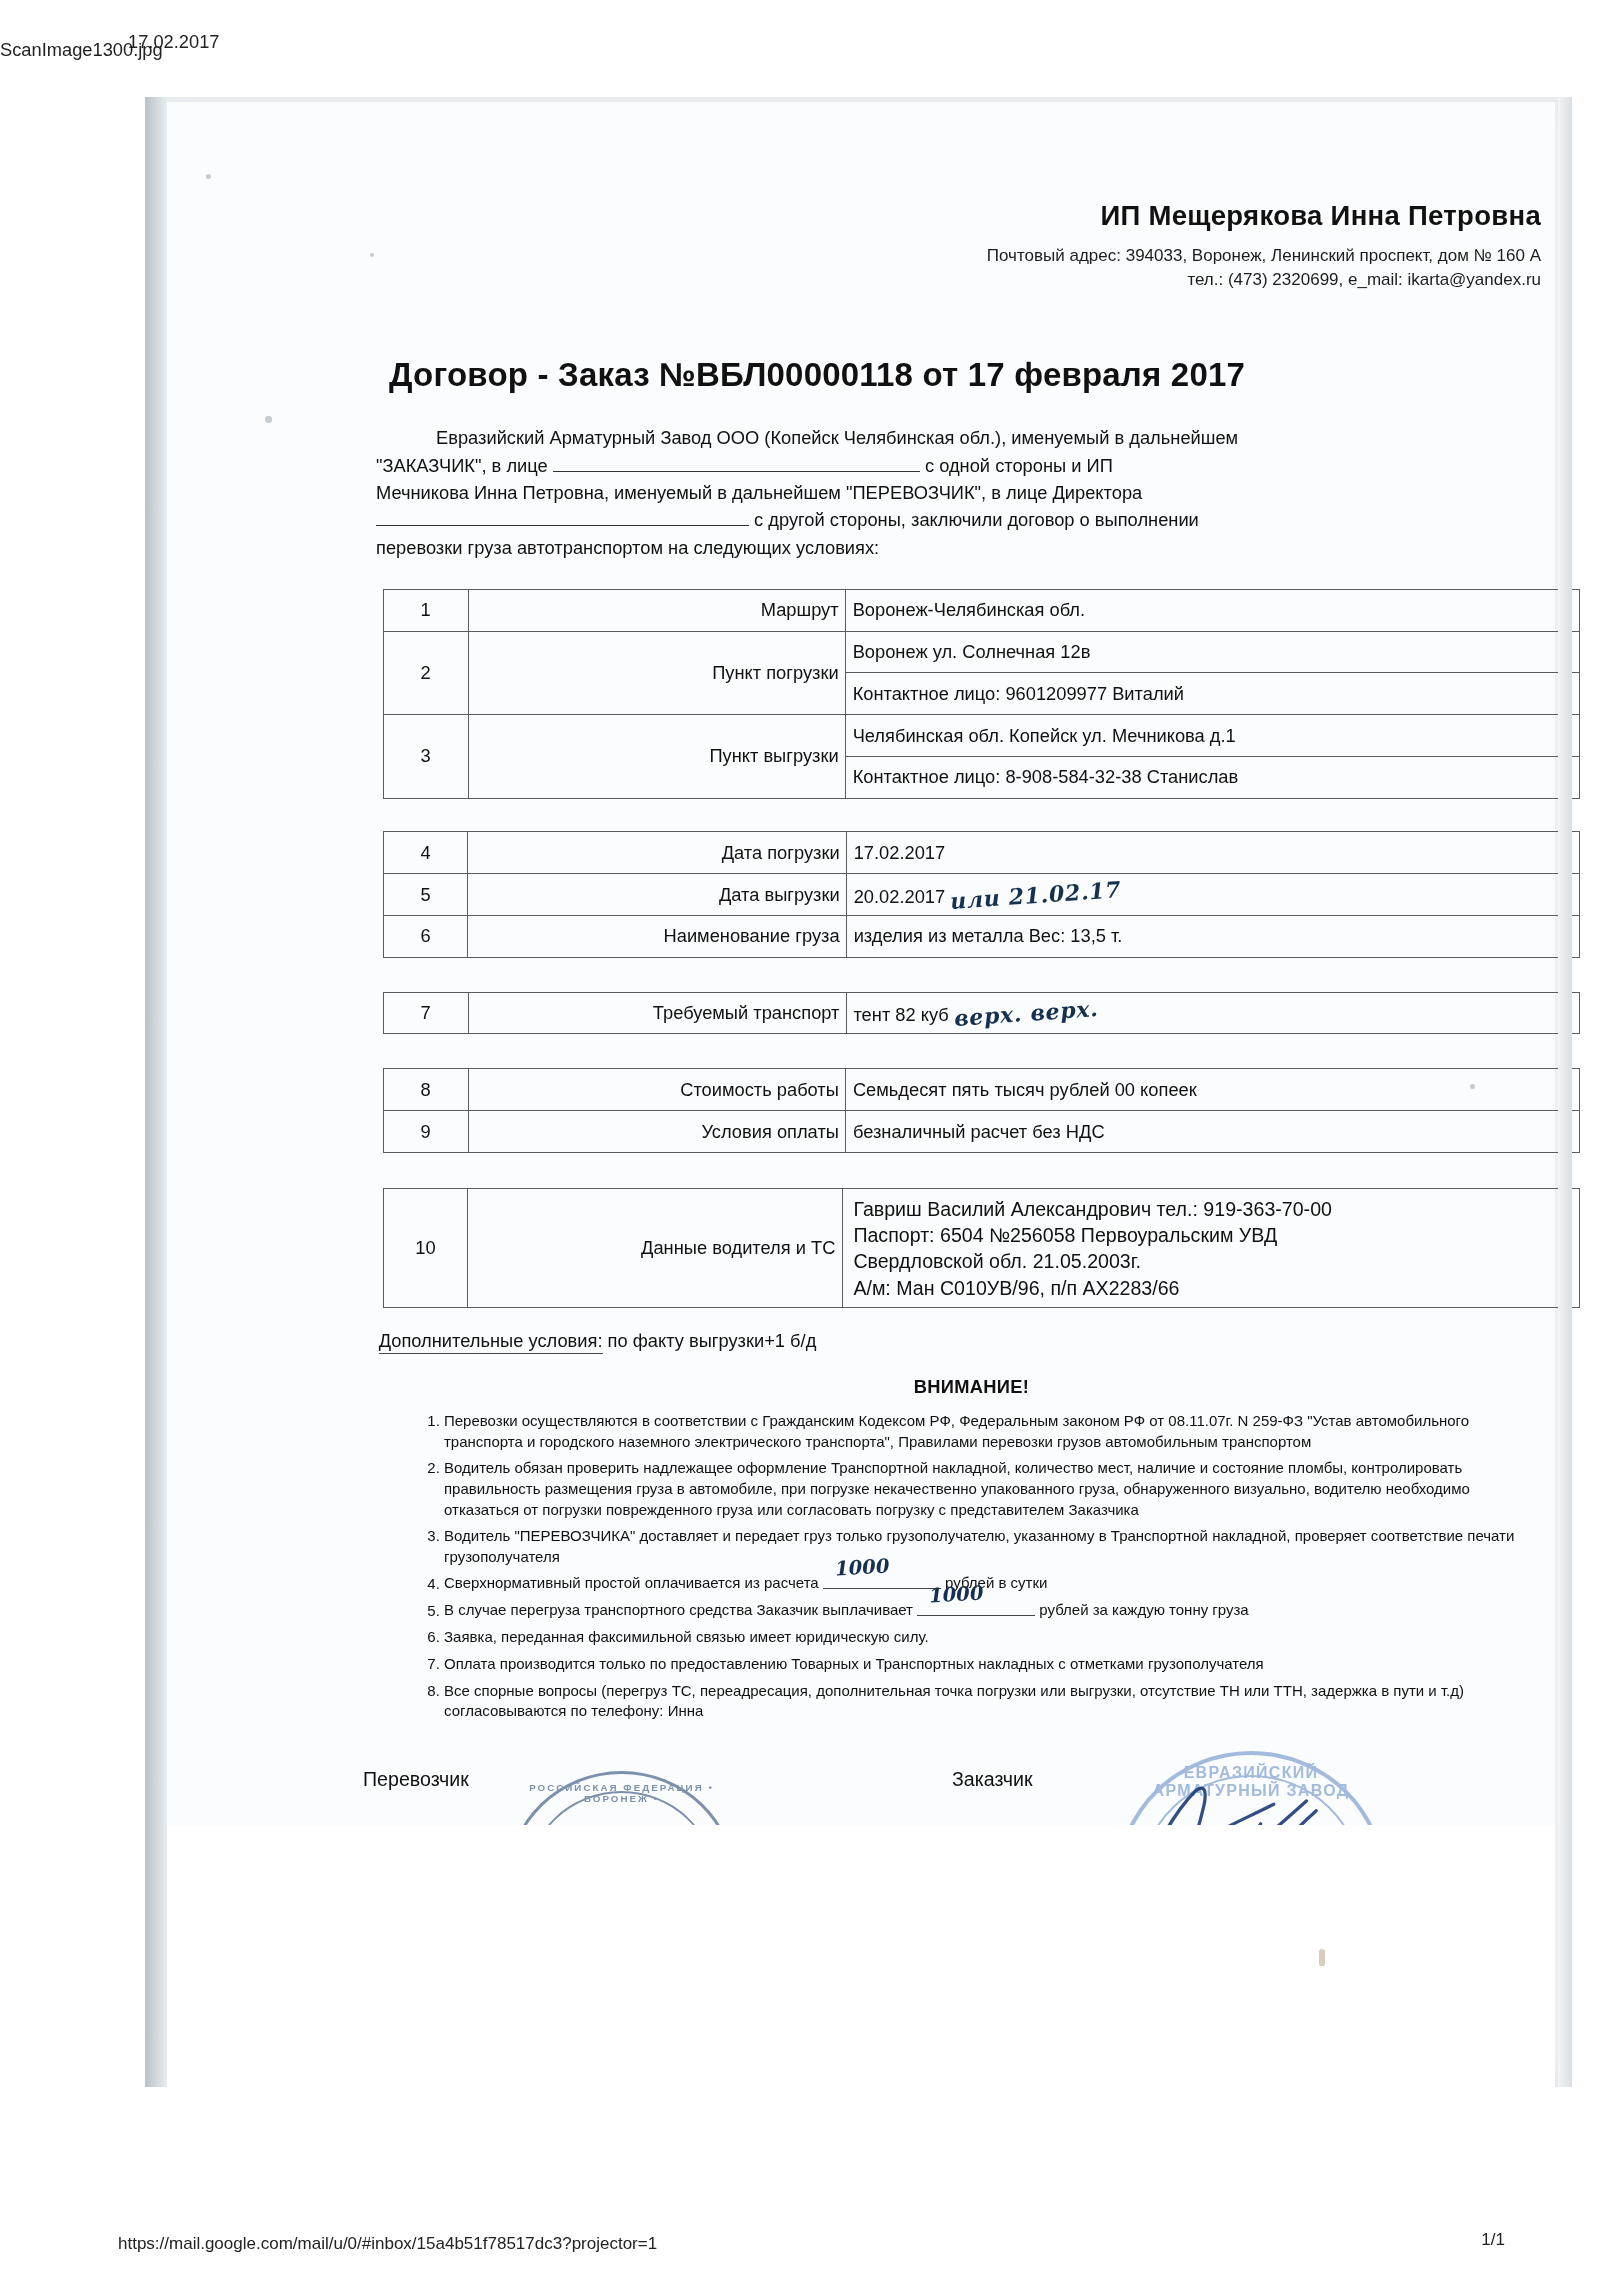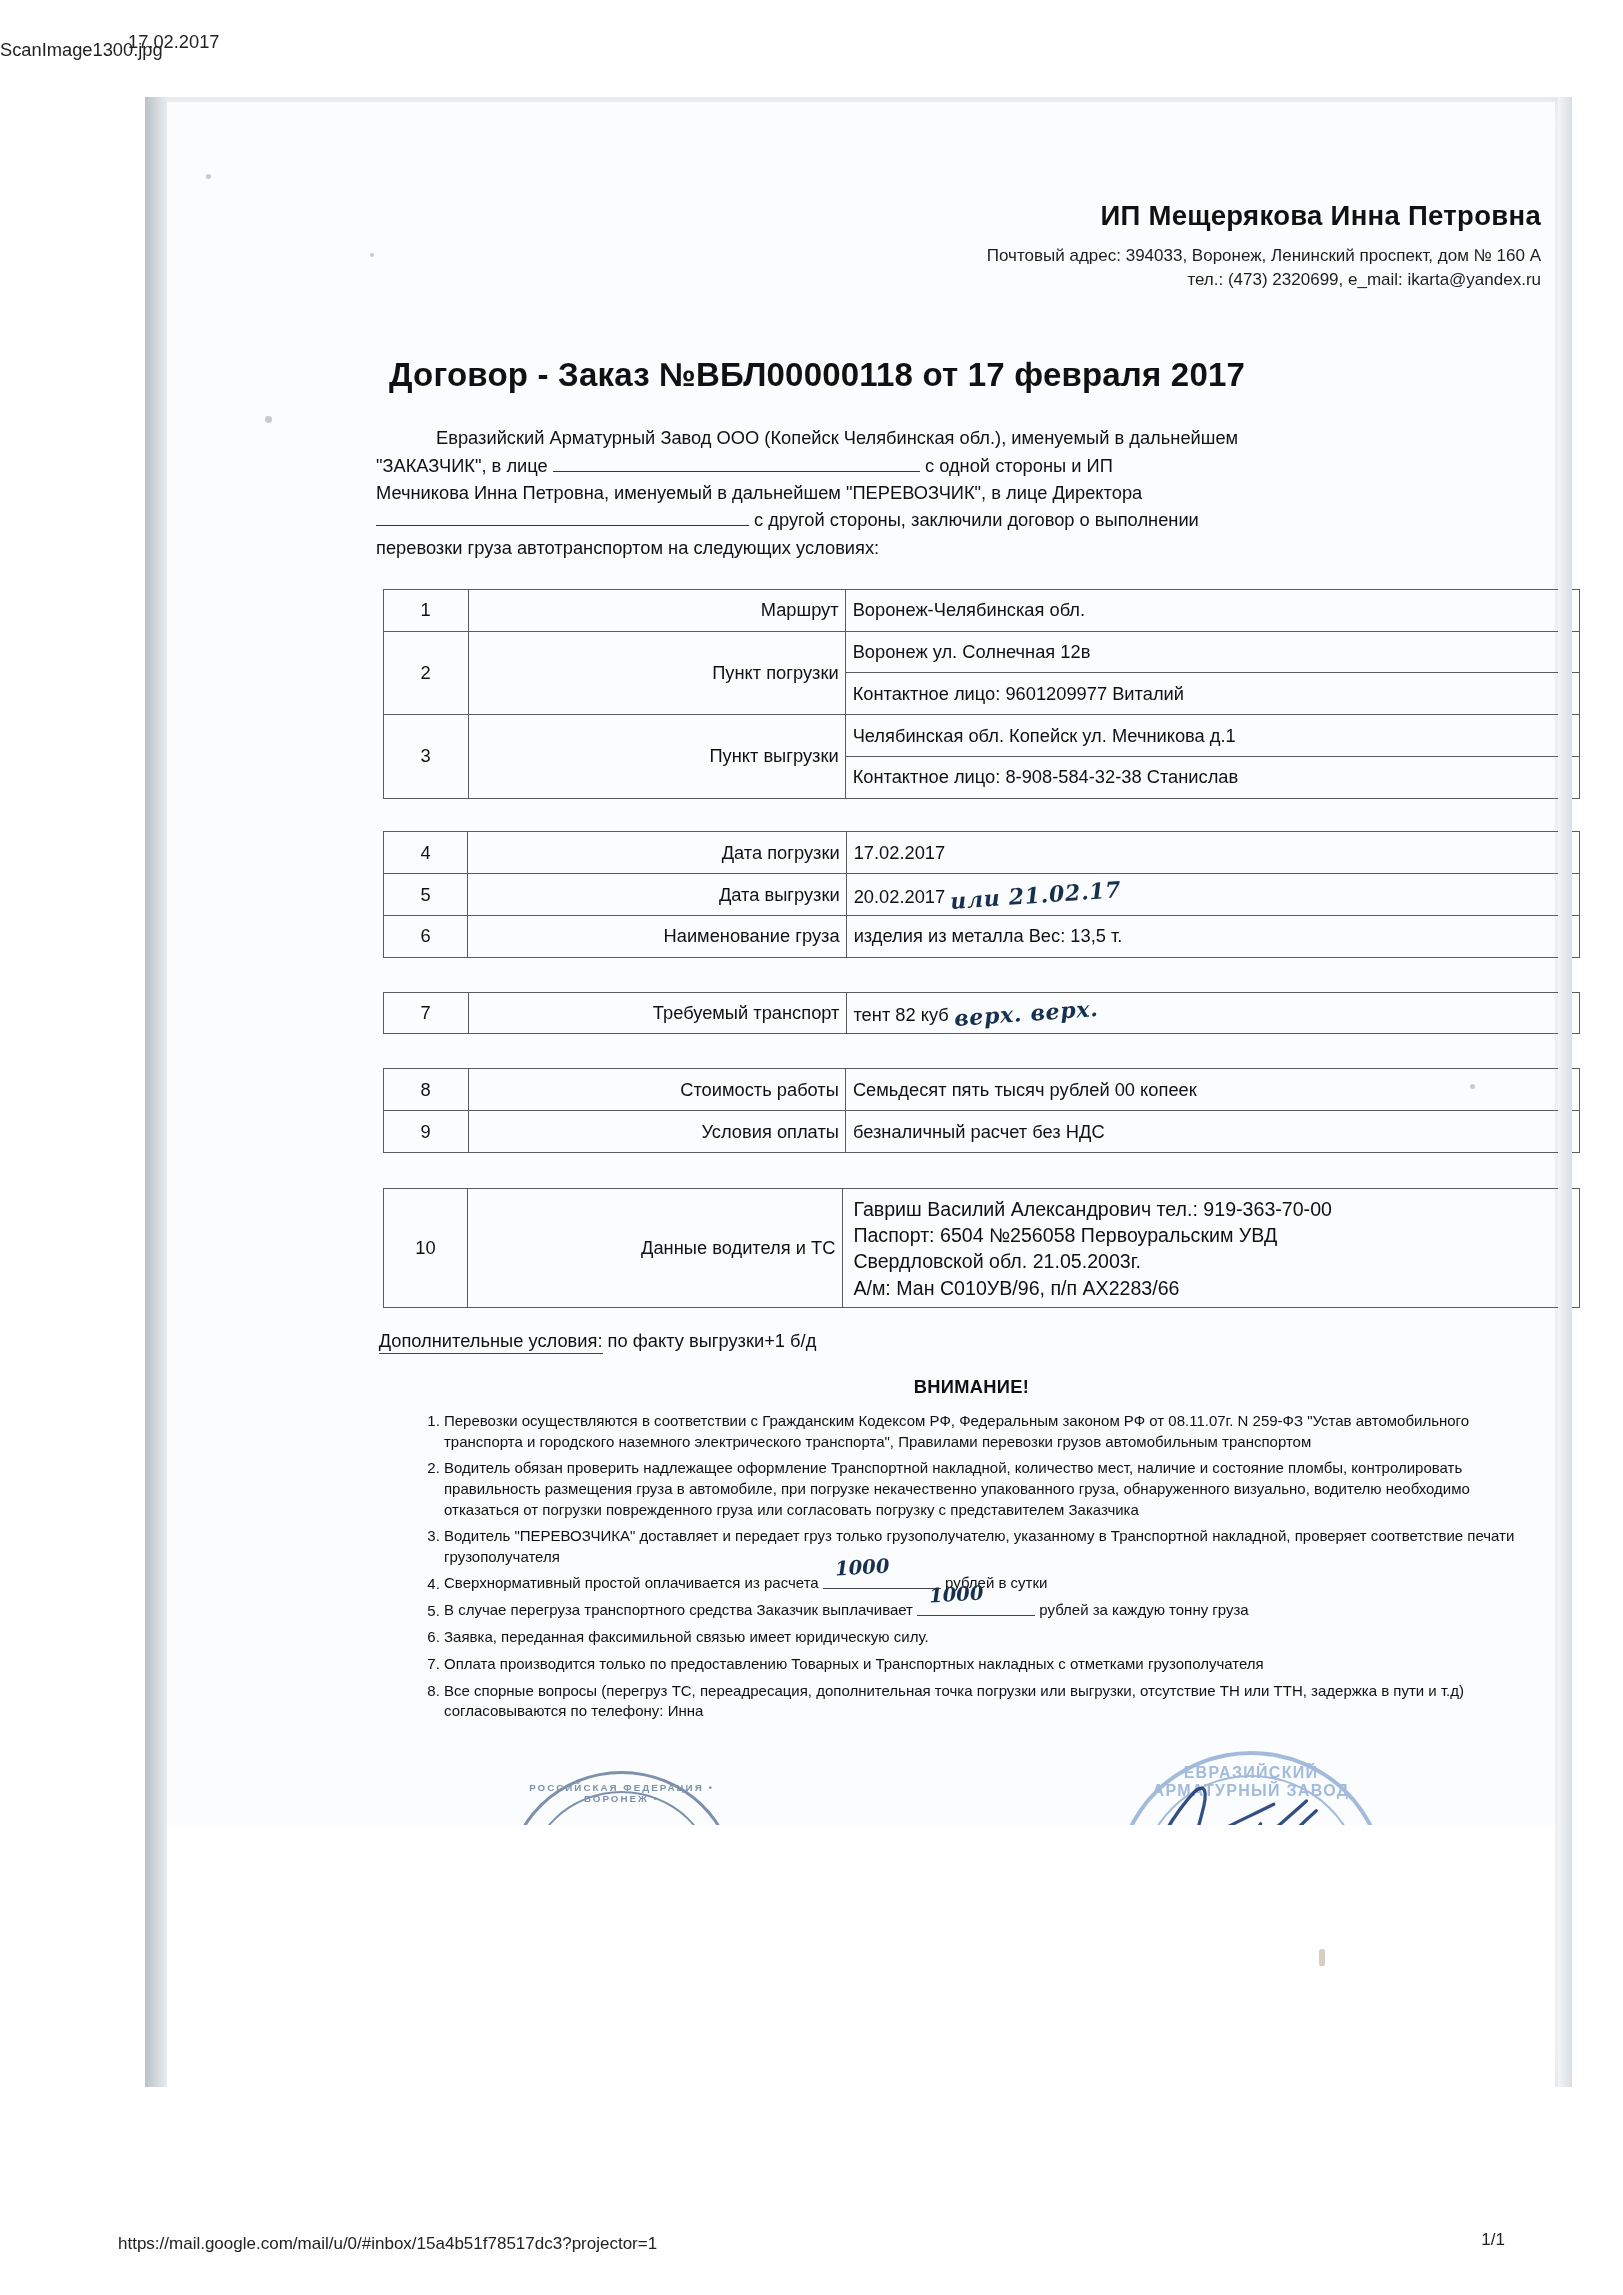--- a/index.html
+++ b/index.html
@@ -489,20 +489,24 @@
         <li>
           <span>В случае перегруза транспортного средства Заказчик выплачивает</span>
           <span class="fill-rule"><span class="hw">1000</span></span>
           <span>рублей за каждую тонну груза</span>
         </li>
         <li>Заявка, переданная факсимильной связью имеет юридическую силу.</li>
         <li>Оплата производится только по предоставлению Товарных и Транспортных накладных с отметками грузополучателя</li>
         <li>Все спорные вопросы (перегруз ТС, переадресация, дополнительная точка погрузки или выгрузки, отсутствие ТН или ТТН, задержка в пути  и т.д) согласовываются по телефону:  Инна</li>
       </ol>
 
+      <div class="signrow">
+        <span class="s-left">Перевозчик</span>
+        <span class="s-right">Заказчик</span>
+      </div>
 
     </div>
 
     <div class="stamp stamp-blue">
       <div class="inner"></div>
       <div class="txt-top">РОССИЙСКАЯ ФЕДЕРАЦИЯ • ВОРОНЕЖ •</div>
       <div class="txt-bot">МЕЩЕРЯКОВА ИННА ПЕТРОВНА • ОГРНИП 313366814700074</div>
       <div class="truck">
         <div class="body"></div>
         <div class="cab"></div>

